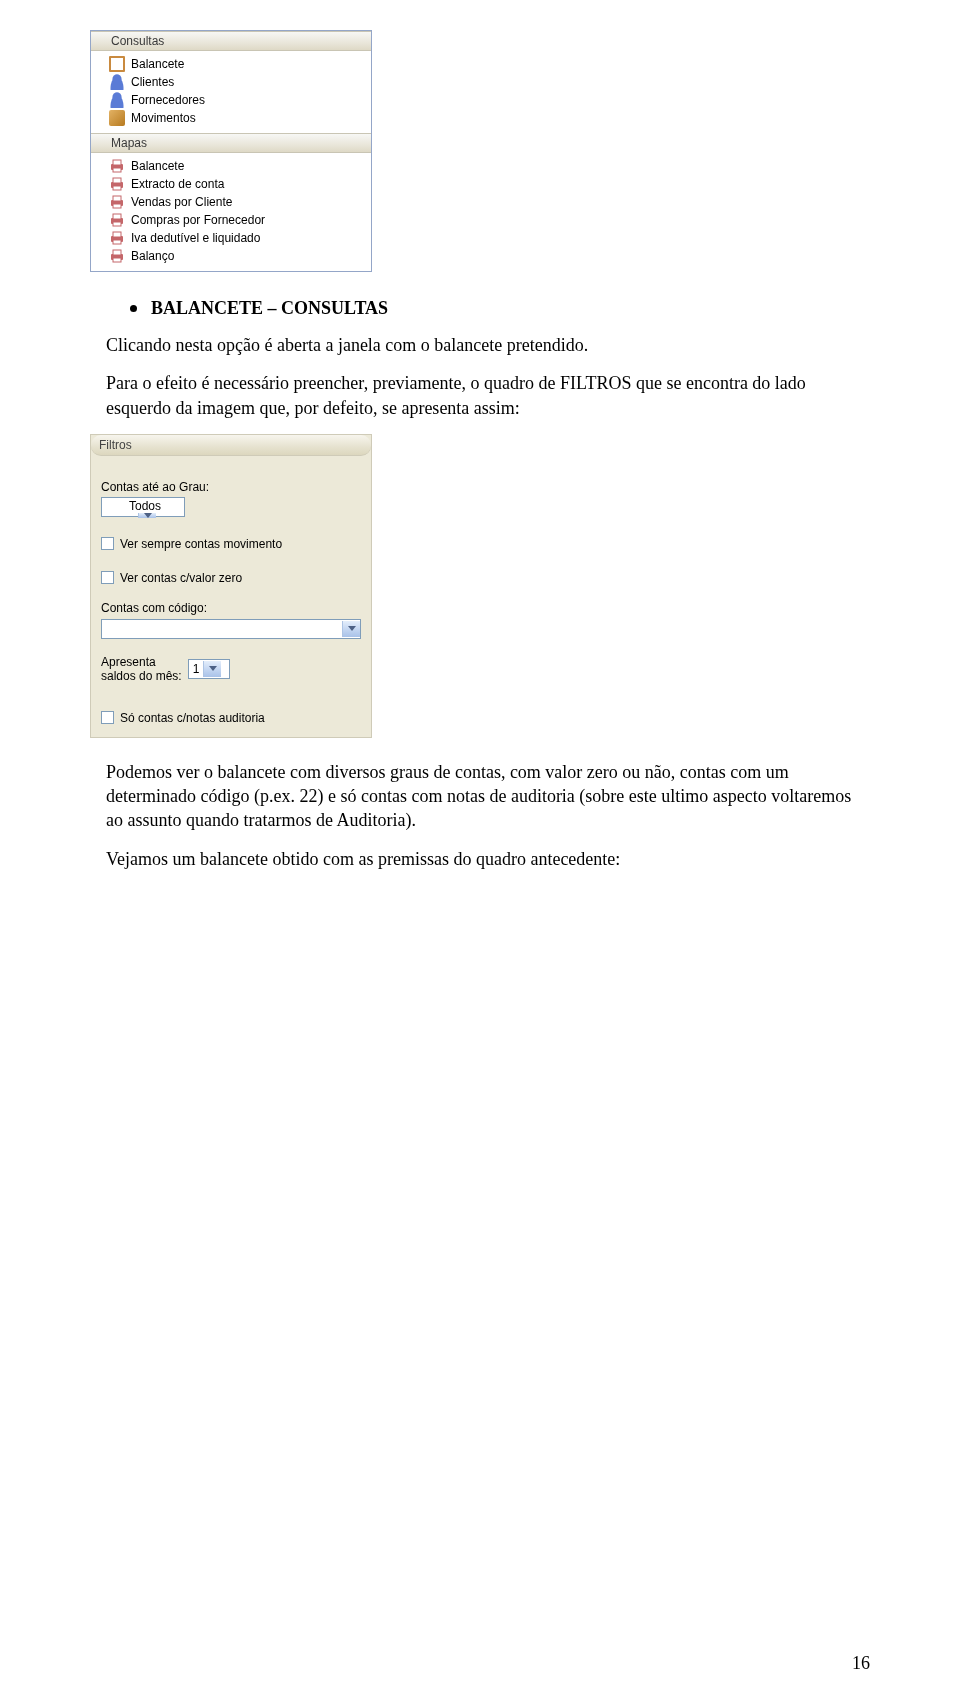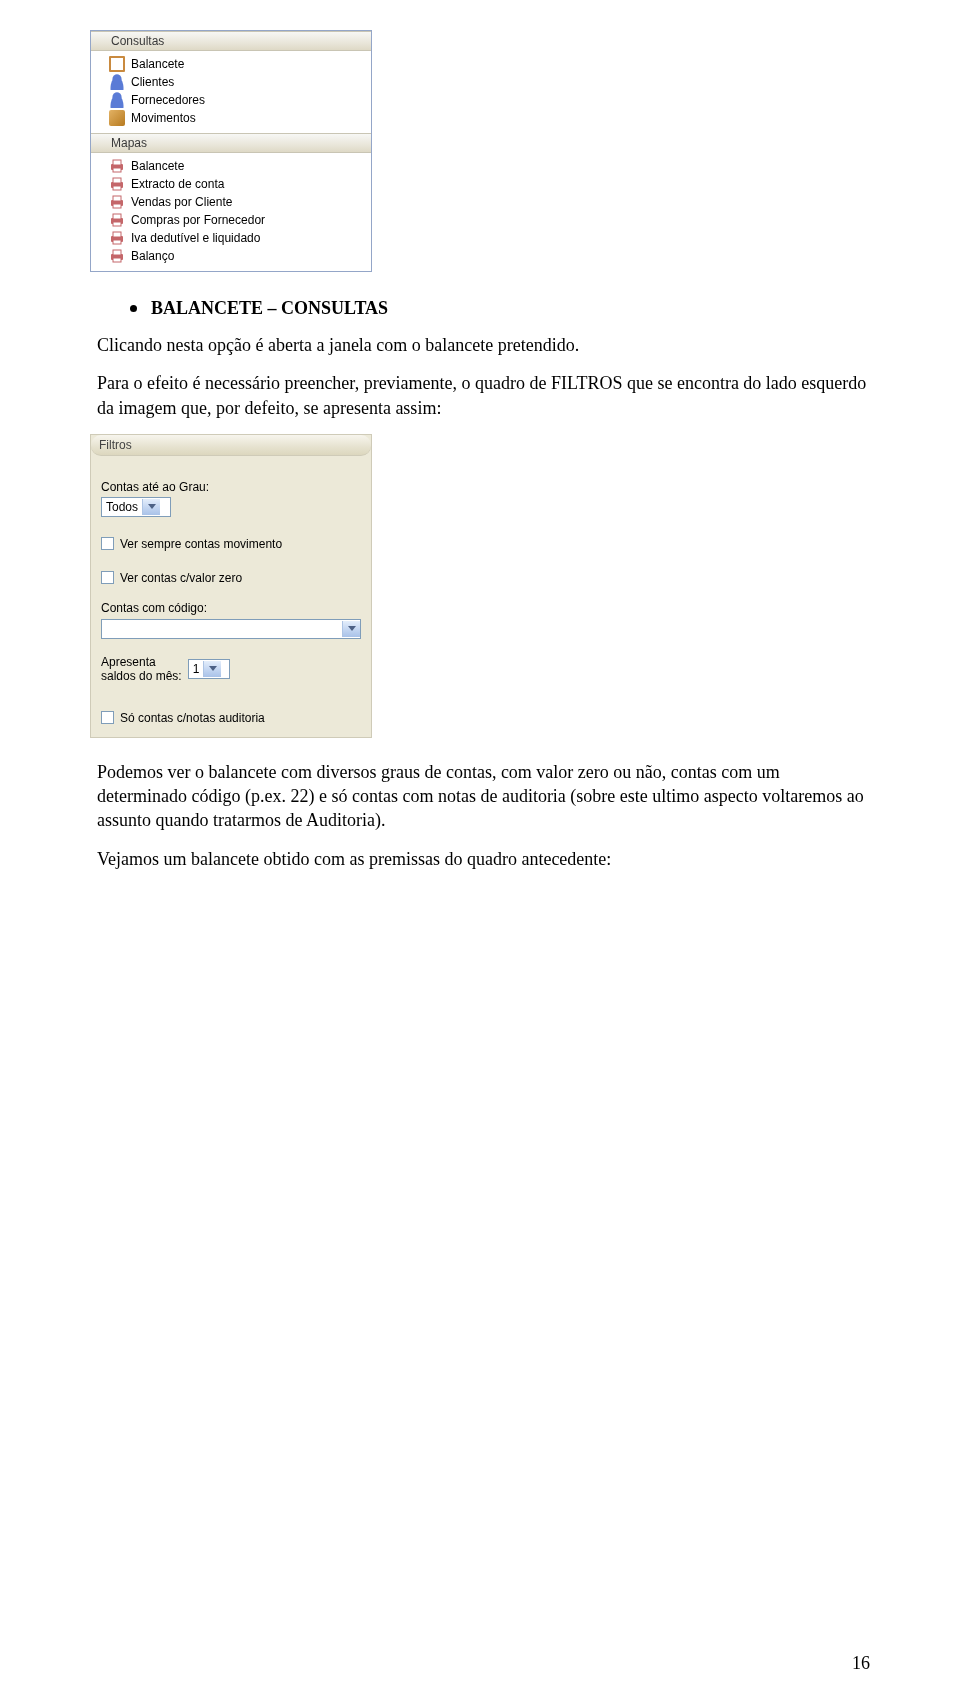--- a/index.html
+++ b/index.html
@@ -82,21 +82,21 @@
   .icon-print {
     position: relative;
   }
   .icon-print svg { display: block; }
 
   
   .doc-text {
     font-family: "Times New Roman", Times, serif;
     font-size: 18px;
     line-height: 1.35;
-    margin: 0 0 14px 7px;
+    margin: 0 0 14px 16px;
   }
   .bullet-line {
     font-family: "Times New Roman", Times, serif;
     font-size: 18px;
     font-weight: bold;
     margin: 6px 0 14px 0;
     padding-left: 40px;
   }
   .bullet-dot {
     display: inline-block;
@@ -276,21 +276,21 @@
   <span class="bullet-dot"></span><span>BALANCETE – CONSULTAS</span>
 </p>
 
 <p class="doc-text">Clicando nesta opção é aberta a janela com o balancete pretendido.</p>
 <p class="doc-text">Para o efeito é necessário preencher, previamente, o quadro de FILTROS que se encontra do lado esquerdo da imagem que, por defeito, se apresenta assim:</p>
 
 <div class="filters">
   <div class="filters-header">Filtros</div>
   <div class="filters-body">
     <span class="lbl">Contas até ao Grau:</span>
-    <div class="combo" style="width:70px;">
+    <div class="combo" style="width:84px;flex-direction:column;">
       <span class="txt">Todos</span>
       <span class="arrow">
         <svg width="8" height="5" viewBox="0 0 8 5">
             <path d="M0 0 L8 0 L4 5 Z" fill="#4d6185"></path>
           </svg>
       </span>
     </div>
 
     <div class="cb-row">
       <span class="cb"></span>

